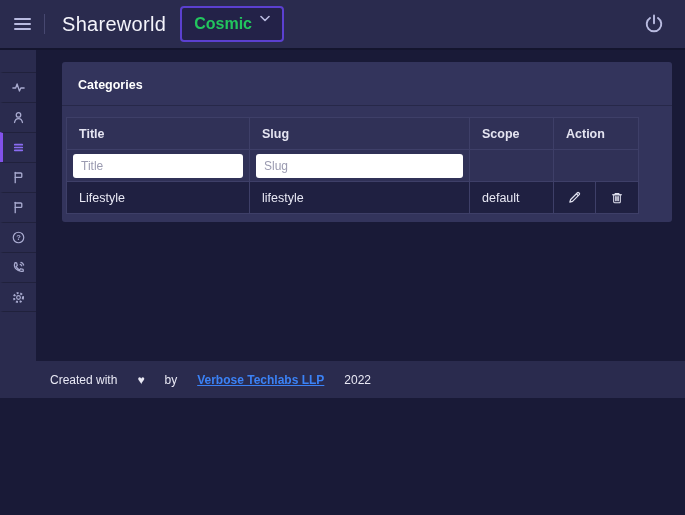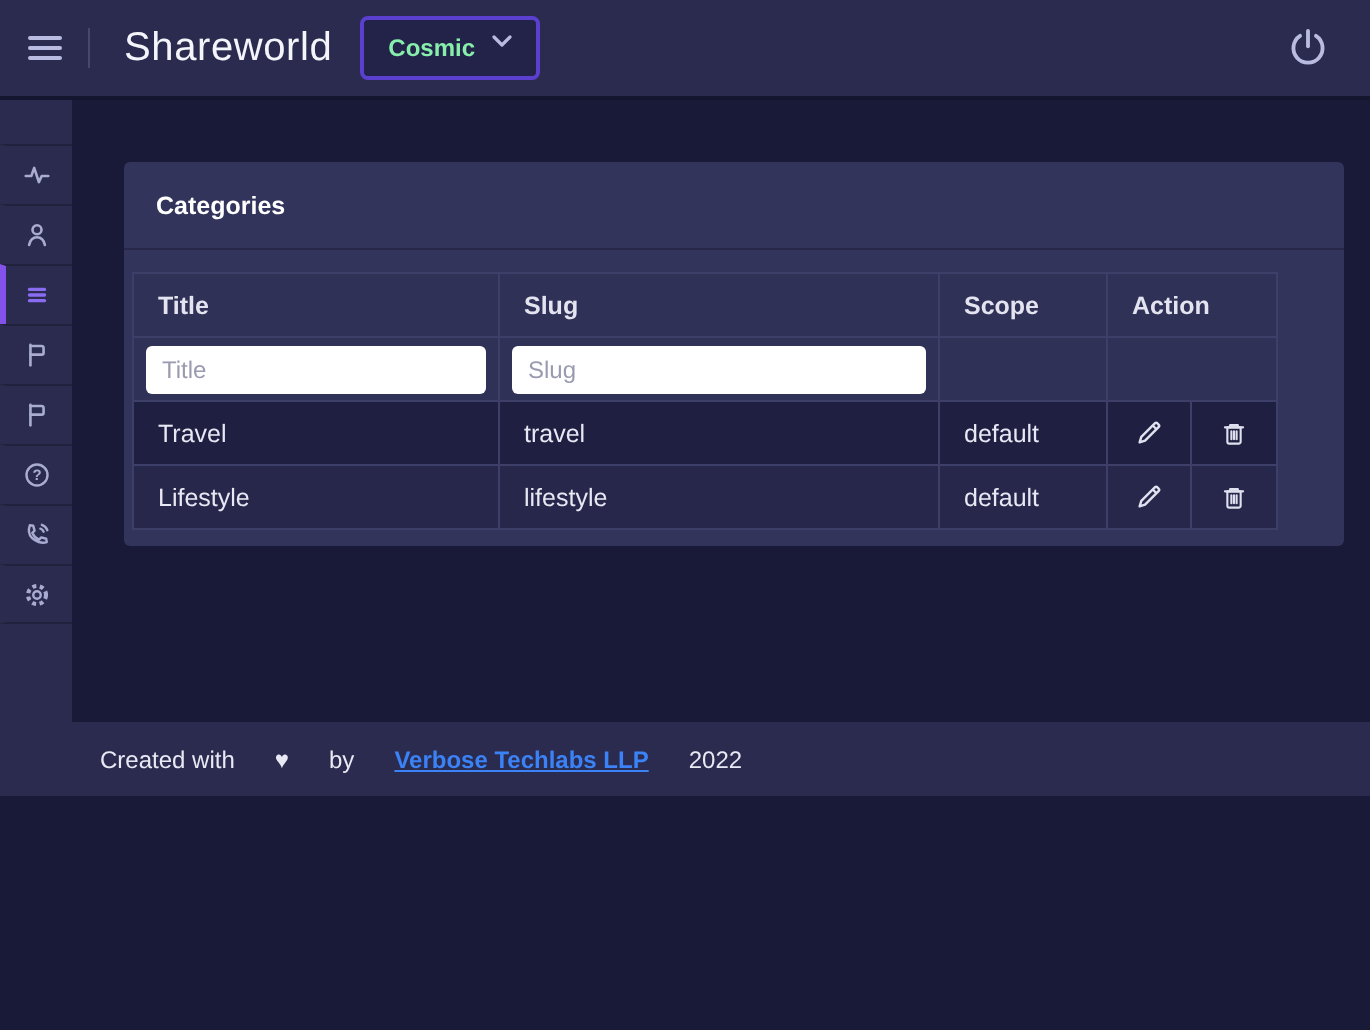--- a/index.html
+++ b/index.html
@@ -18,21 +18,21 @@
     border-bottom:2px solid #14152e;
   }
   .menu-toggle { width:44px; display:flex; justify-content:center; cursor:pointer; background:none; border:none; padding:6px 0; }
   .hamburger { display:flex; flex-direction:column; gap:3px; }
   .hamburger .bar { width:17px; height:2px; background:#b9bbe0; border-radius:1px; }
   .header-divider { width:1px; height:20px; background:#474870; margin-right:17px; }
   .app-title { color:#f4f4fb; font-size:20px; font-weight:400; letter-spacing:.3px; margin-right:14px; }
   .theme-btn {
     display:flex; gap:8px;
     padding:7px 12px; border:2px solid #5b40d0; border-radius:4px;
-    background:#232248; color:#86efac; font-size:12px; font-weight:700;
+    background:#232248; color:#22c55e; font-size:16px; font-weight:700;
     font-family:inherit; cursor:pointer;
   }
   .theme-btn svg { color:#b9bbe0; }
   .power-btn { margin-left:auto; margin-right:18px; background:none; border:none; color:#b9bbe0; cursor:pointer; padding:2px; }
 
   
   .body-row { display:flex; flex:1; min-height:0; }
 
   aside { width:36px; flex:0 0 36px; background:#2a2b4e; padding-top:22px; }
   .nav-item {
@@ -41,21 +41,21 @@
     border-left:3px solid transparent; padding-right:3px;
     color:#a9abd0; cursor:pointer;
   }
   .nav-item:last-child { border-bottom:1px solid rgba(0,0,0,.22); }
   .nav-item.active { border-left-color:#8252ea; color:#8a6cf2; }
 
   .main { flex:1; display:flex; flex-direction:column; min-width:0; }
   .content { flex:1; }
 
   
-  .card { margin:31px 13px 0 26px; background:#33345c; border-radius:3px; }
+  .card { margin:12px 13px 0 26px; background:#33345c; border-radius:3px; }
   .card-header { padding:13px 16px 12px; border-bottom:1px solid #272849; }
   .card-title { color:#ffffff; font-size:12.5px; font-weight:700; }
 
   .table-wrap { padding:11px 4px 8px; }
   table { border-collapse:collapse; table-layout:fixed; width:572px; font-size:12.5px; }
   th, td { border:1px solid #3e3f68; height:32px; padding:0 12px; text-align:left; }
   thead th { background:#303157; color:#e4e4f1; font-weight:700; }
   .filter-cell { background:#303157; padding:0 6px; }
   .filter-input {
     width:100%; height:24px; border:none; border-radius:3px;
@@ -185,35 +185,20 @@
                 </tr>
                 <tr>
                   <td class="filter-cell"><input class="filter-input" placeholder="Title" style=""></td>
                   <td class="filter-cell"><input class="filter-input" placeholder="Slug" style=""></td>
                   <td class="filter-cell"></td>
                   <td class="filter-cell" colspan="2"></td>
                 </tr>
               </thead>
               <tbody>
                 <tr>
-                  <td>Travel</td>
-                  <td>travel</td>
-                  <td>default</td>
-                  <td class="action-cell"><button class="icon-btn"><svg width="15" height="15" viewBox="0 0 16 16" fill="none" stroke="currentColor" stroke-width="1.3" stroke-linejoin="round">
-                          <path d="M3 13l.9-2.9 7.2-7.2a1 1 0 0 1 1.4 0l.6.6a1 1 0 0 1 0 1.4L5.9 12.1 3 13z"></path>
-                          <path d="M10 4l2 2"></path>
-                        </svg></button></td>
-                  <td class="action-cell"><button class="icon-btn"><svg width="14" height="14" viewBox="0 0 16 16" fill="none" stroke="currentColor" stroke-width="1.2" stroke-linecap="round" stroke-linejoin="round">
-                          <path d="M2.8 4.2h10.4"></path>
-                          <path d="M5.8 4.2V2.9h4.4v1.3"></path>
-                          <path d="M4.2 4.2h7.6v8.2a1.1 1.1 0 0 1-1.1 1.1H5.3a1.1 1.1 0 0 1-1.1-1.1z"></path>
-                          <path d="M6.5 6.4v4.6M8 6.4v4.6M9.5 6.4v4.6"></path>
-                        </svg></button></td>
-                </tr>
-                <tr>
                   <td>Lifestyle</td>
                   <td>lifestyle</td>
                   <td>default</td>
                   <td class="action-cell"><button class="icon-btn"><svg width="15" height="15" viewBox="0 0 16 16" fill="none" stroke="currentColor" stroke-width="1.3" stroke-linejoin="round">
                           <path d="M3 13l.9-2.9 7.2-7.2a1 1 0 0 1 1.4 0l.6.6a1 1 0 0 1 0 1.4L5.9 12.1 3 13z"></path>
                           <path d="M10 4l2 2"></path>
                         </svg></button></td>
                   <td class="action-cell"><button class="icon-btn"><svg width="14" height="14" viewBox="0 0 16 16" fill="none" stroke="currentColor" stroke-width="1.2" stroke-linecap="round" stroke-linejoin="round">
                           <path d="M2.8 4.2h10.4"></path>
                           <path d="M5.8 4.2V2.9h4.4v1.3"></path>

